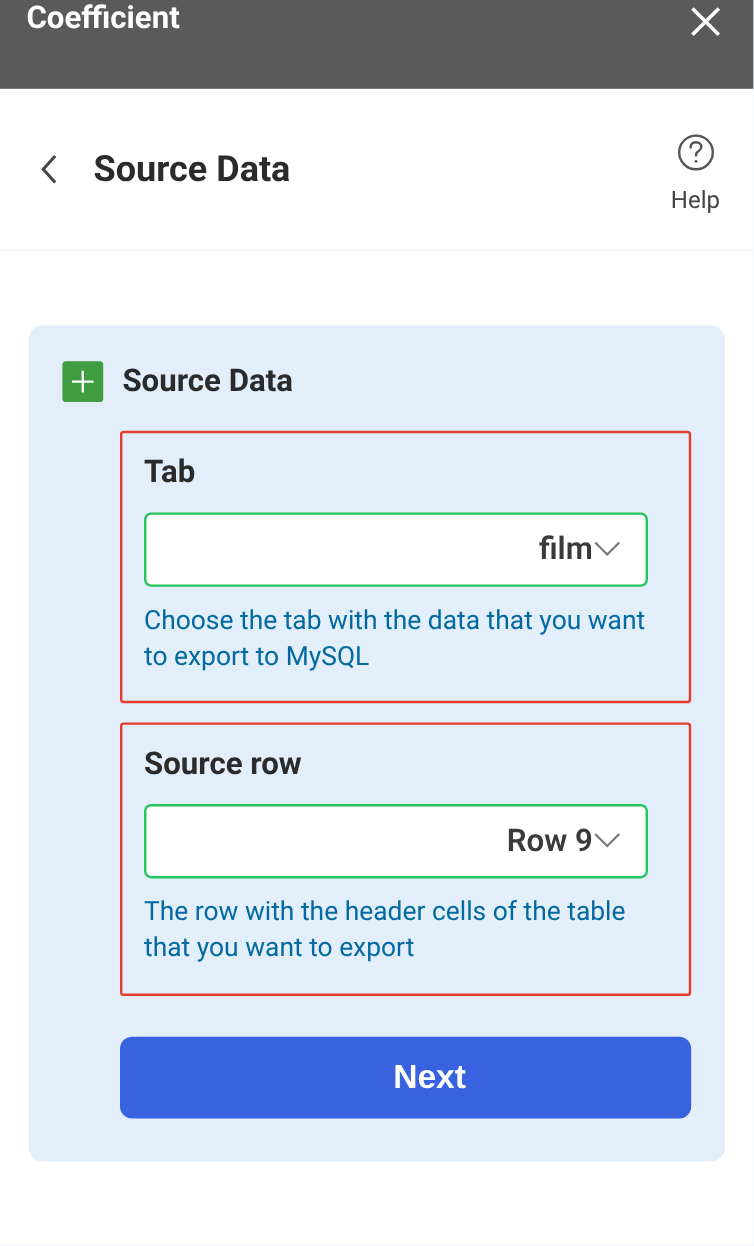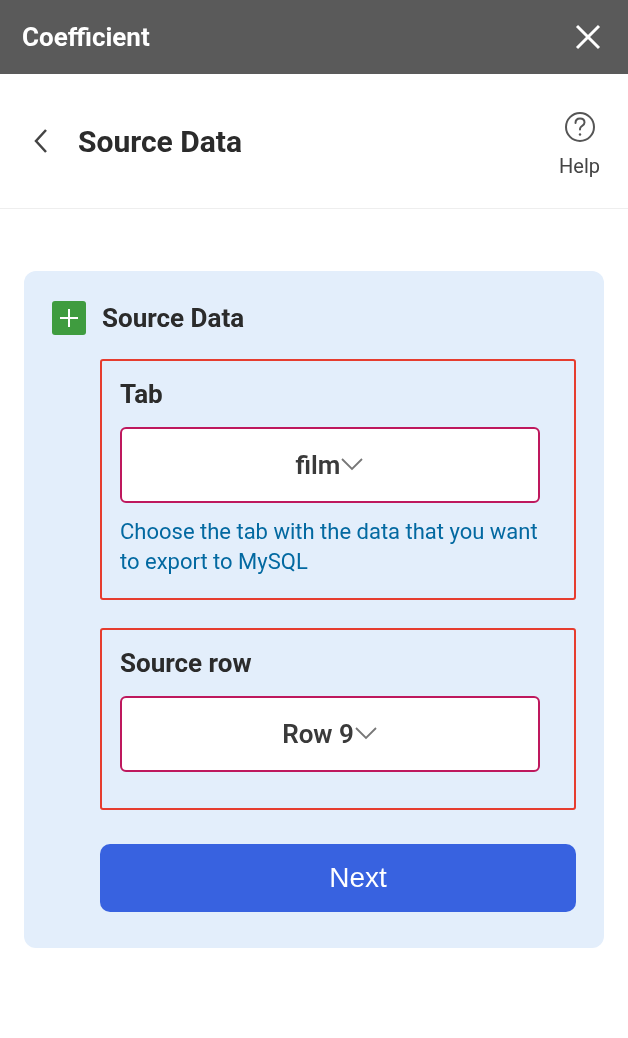--- a/index.html
+++ b/index.html
@@ -11,21 +11,20 @@
       font-family: -apple-system, BlinkMacSystemFont, "Segoe UI", Roboto, Helvetica, Arial, sans-serif;
       background: #ffffff;
       width: 628px;
       height: 1038px;
       overflow: hidden;
     }
     .titlebar {
       background: #5a5a5a;
       height: 74px;
       display: flex;
-      align-items: center;
       justify-content: space-between;
       padding: 0 22px;
     }
     .titlebar-title {
       color: #ffffff;
       font-size: 26px;
       font-weight: 700;
     }
     .titlebar-close {
       color: #ffffff;
@@ -129,37 +128,37 @@
       font-size: 26px;
       font-weight: 700;
       color: #2b2b2b;
     }
     .form-group {
       border: 2px solid #e63c2e;
       border-radius: 3px;
       padding: 18px 34px 22px 18px;
       margin-left: 48px;
       margin-right: 0px;
-      margin-bottom: 28px;
+      margin-bottom: 16px;
     }
     .form-label {
       font-size: 26px;
       font-weight: 700;
       color: #2b2b2b;
       display: block;
       margin-bottom: 18px;
     }
     .select-box {
       background: #ffffff;
-      border: 2px solid #be185d;
+      border: 2px solid #22c55e;
       border-radius: 6px;
-      height: 76px;
-      display: flex;
-      align-items: center;
-      justify-content: center;
+      height: 62px;
+      display: flex;
+      align-items: center;
+      justify-content: flex-end;
       padding: 0 20px;
       cursor: pointer;
       margin-bottom: 14px;
     }
     .select-value {
       font-size: 26px;
       font-weight: 600;
       color: #3a3a3a;
     }
     .select-chevron svg {
@@ -174,21 +173,21 @@
       color: #0369a1;
       line-height: 1.35;
     }
     .next-button {
       background: #3862e0;
       color: #ffffff;
       border: none;
       border-radius: 10px;
       height: 68px;
       font-size: 28px;
-      font-weight: 400;
+      font-weight: 700;
       cursor: pointer;
       display: flex;
       align-items: center;
       justify-content: center;
       margin-left: 48px;
       margin-right: 0px;
       margin-top: 34px;
       width: calc(100% - 48px);
       padding-left: 40px;
     }
@@ -255,19 +254,20 @@
     <div class="form-group">
       <label class="form-label">Source row</label>
       <div class="select-box">
         <span class="select-value">Row 9</span>
         <span class="select-chevron">
           <svg viewBox="0 0 24 14">
               <polyline points="2,2 12,12 22,2"></polyline>
             </svg>
         </span>
       </div>
+      <div class="form-helper">The row with the header cells of the table that you want to export</div>
     </div>
 
     <button class="next-button">
       <span>Next</span>
     </button>
   </div>
 </div>
 
 </body></html>

